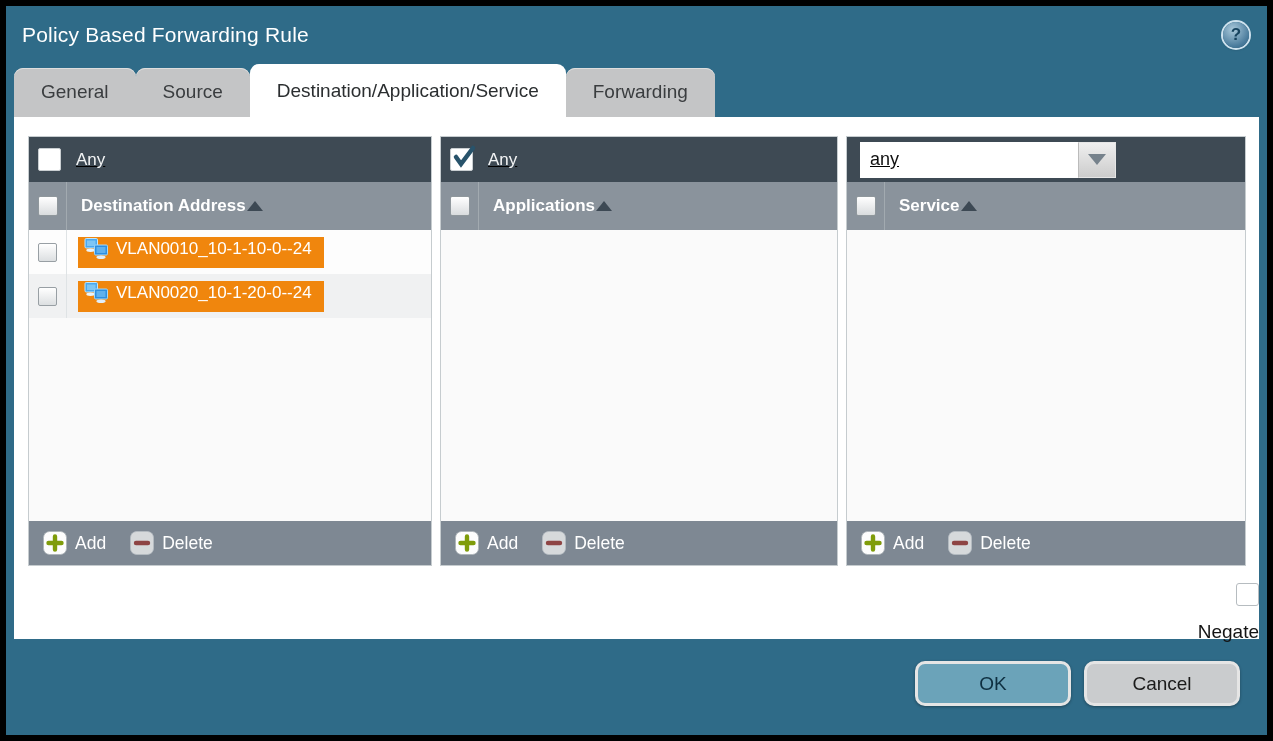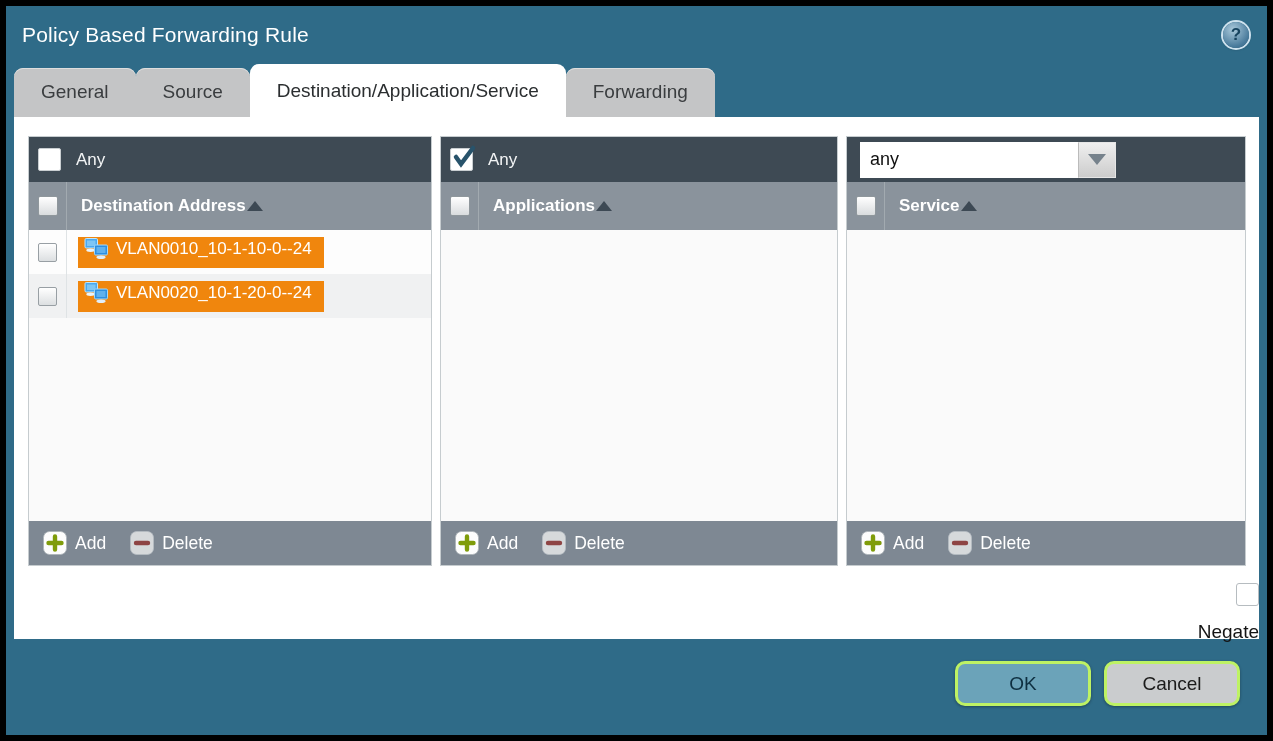--- a/index.html
+++ b/index.html
@@ -24,21 +24,21 @@
   .tab{background:#c4c5c6;color:#3a3d3f;font-size:19px;padding:0 27px;height:49px;
        line-height:48px;border-radius:9px 9px 0 0;cursor:pointer;
        box-shadow:inset 0 1px 0 #dedede;}
   .tab.active{background:#fff;height:53px;line-height:54px;color:#2b2e30;box-shadow:none;}
   
   .content{margin:0 8px;background:#fff;height:522px;position:relative;}
   .columns{display:flex;gap:8px;padding:19px 12px 0 14px;}
   .panel{height:430px;display:flex;flex-direction:column;border:1px solid #c6cccf;}
   .panel.c1{width:404px;} .panel.c2{width:398px;} .panel.c3{width:400px;}
   .anybar{height:45px;background:var(--dark-header);display:flex;align-items:center;
-          padding:0 9px;gap:15px;flex:0 0 auto;}
+          padding:0 9px;gap:15px;flex:0 0 auto;text-decoration:underline;}
   .anybar .lbl{color:#f2f4f5;font-size:17px;}
   .cb{background:#fff;border:1px solid #c9ced1;border-radius:2px;cursor:pointer;
       position:relative;display:inline-block;}
   .cb svg{display:none;position:absolute;left:1px;top:-4px;overflow:visible;}
   .cb.checked svg{display:block;}
   .cb.big{width:23px;height:23px;}
   .cb.mid{width:20px;height:20px;background:linear-gradient(#ffffff,#d9dcde);
           border:1px solid #8f979c;}
   .cb.row{width:19px;height:19px;background:linear-gradient(#ffffff,#dcdfe1);
           border:1px solid #989fa4;}
@@ -70,21 +70,21 @@
             padding-left:9px;font-size:18px;color:#101010;}
   .dd-btn{width:38px;background:linear-gradient(#efefef,#cccccc);border:1px solid #e6e6e6;
           border-left:1px solid #bbb;display:flex;align-items:center;justify-content:center;}
   .dd-arrow{width:0;height:0;border-left:9px solid transparent;border-right:9px solid transparent;
             border-top:11px solid #76828c;}
   
   .negate{display:flex;align-items:flex-end;gap:15px;margin:17px 0 0 19px;flex-direction:column;}
   .negate .nlabel{font-size:19px;color:#141414;}
   
   .footerbtns{display:flex;justify-content:flex-end;gap:13px;padding-right:27px;margin-top:22px;}
-  .btn{width:136px;height:45px;border-radius:10px;border:3px solid #bef264;font-size:19px;
+  .btn{width:156px;height:45px;border-radius:10px;border:3px solid #e5e5e5;font-size:19px;
        display:flex;align-items:center;justify-content:center;cursor:pointer;
        box-shadow:0 1px 3px rgba(0,0,0,.35);}
   .btn.ok{background:var(--ok-bg);color:#0e2f40;}
   .btn.cancel{background:var(--cancel-bg);color:#1b1b1b;}
   .icon-btn{border-radius:6px;flex:0 0 auto;}
 </style>
 </head>
 <body>
 
 <div class="window">

